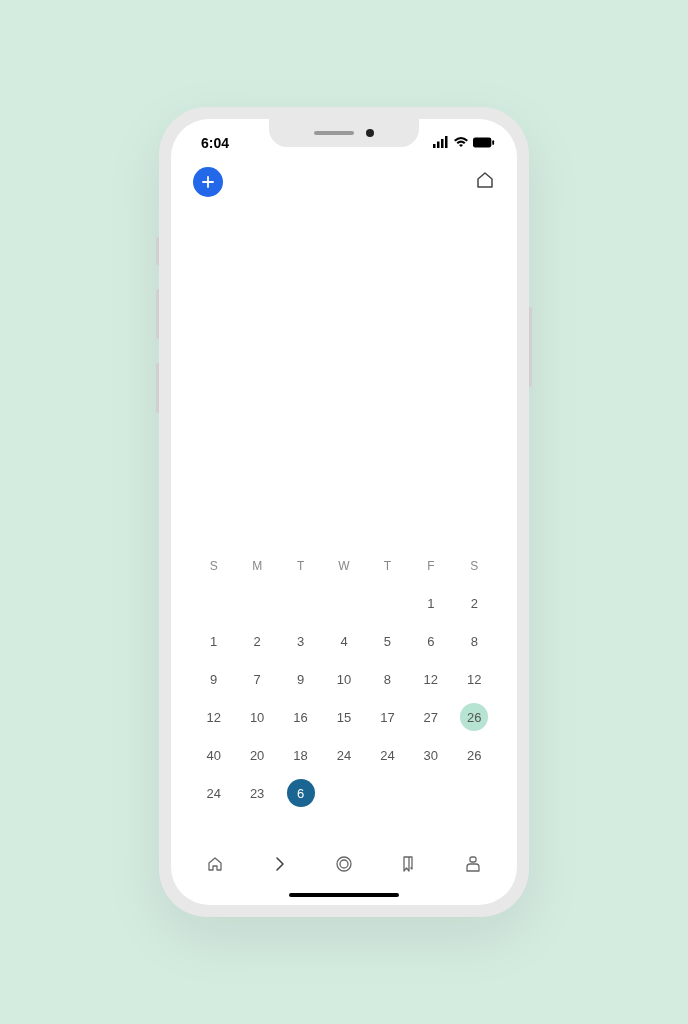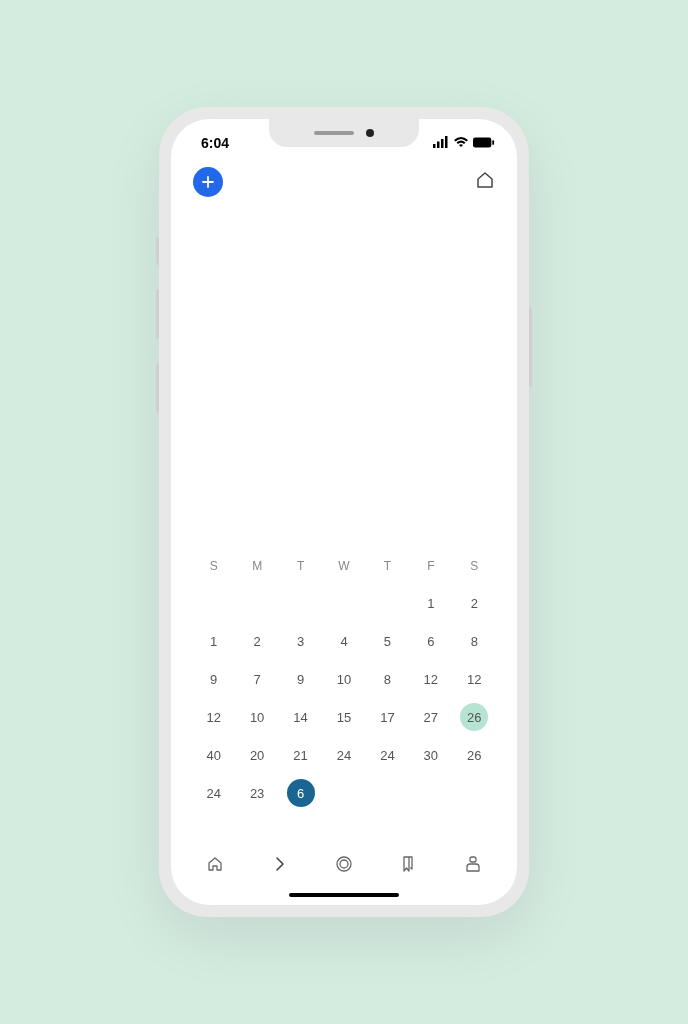--- a/index.html
+++ b/index.html
@@ -394,42 +394,42 @@
           <div class="day-cell">
             <span>12</span>
           </div>
           <div class="day-cell">
             <span>12</span>
           </div>
           <div class="day-cell">
             <span>10</span>
           </div>
           <div class="day-cell">
-            <span>14</span>
+            <span>16</span>
           </div>
           <div class="day-cell">
             <span>15</span>
           </div>
           <div class="day-cell">
             <span>17</span>
           </div>
           <div class="day-cell">
             <span>27</span>
           </div>
           <div class="day-cell highlighted">
             <span>26</span>
           </div>
           <div class="day-cell">
             <span>40</span>
           </div>
           <div class="day-cell">
             <span>20</span>
           </div>
           <div class="day-cell">
-            <span>21</span>
+            <span>18</span>
           </div>
           <div class="day-cell">
             <span>24</span>
           </div>
           <div class="day-cell">
             <span>24</span>
           </div>
           <div class="day-cell">
             <span>30</span>
           </div>

